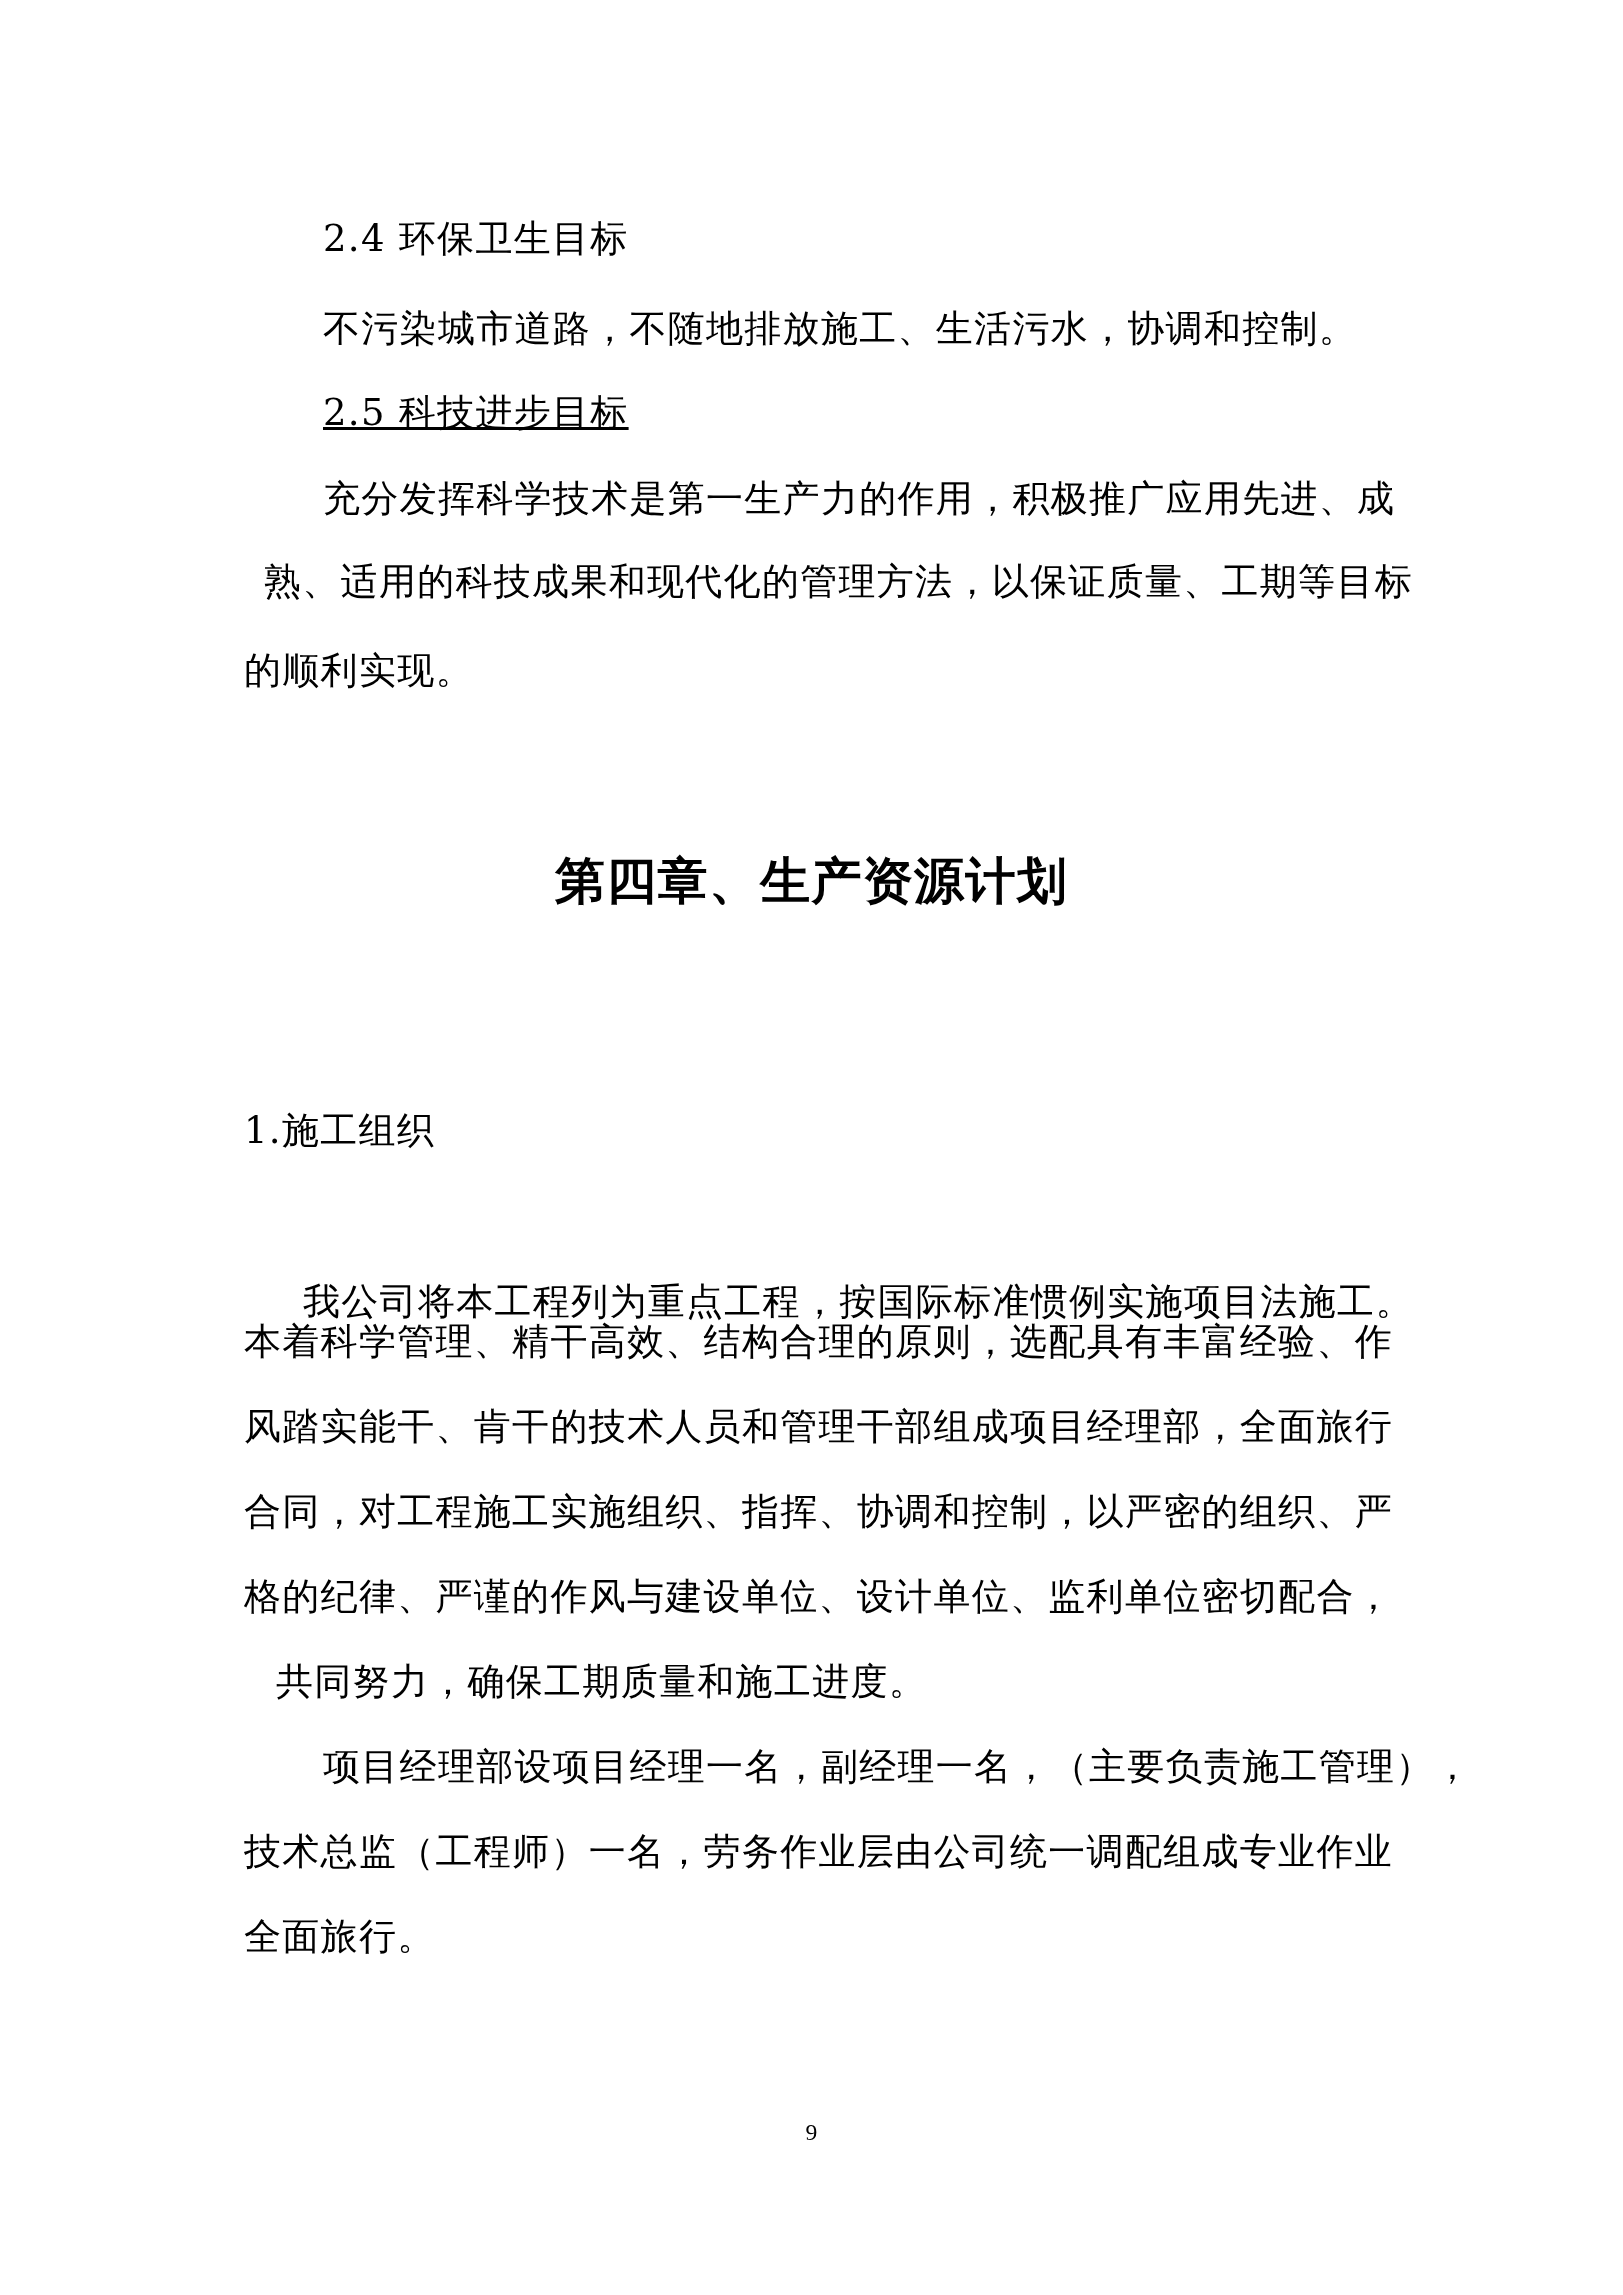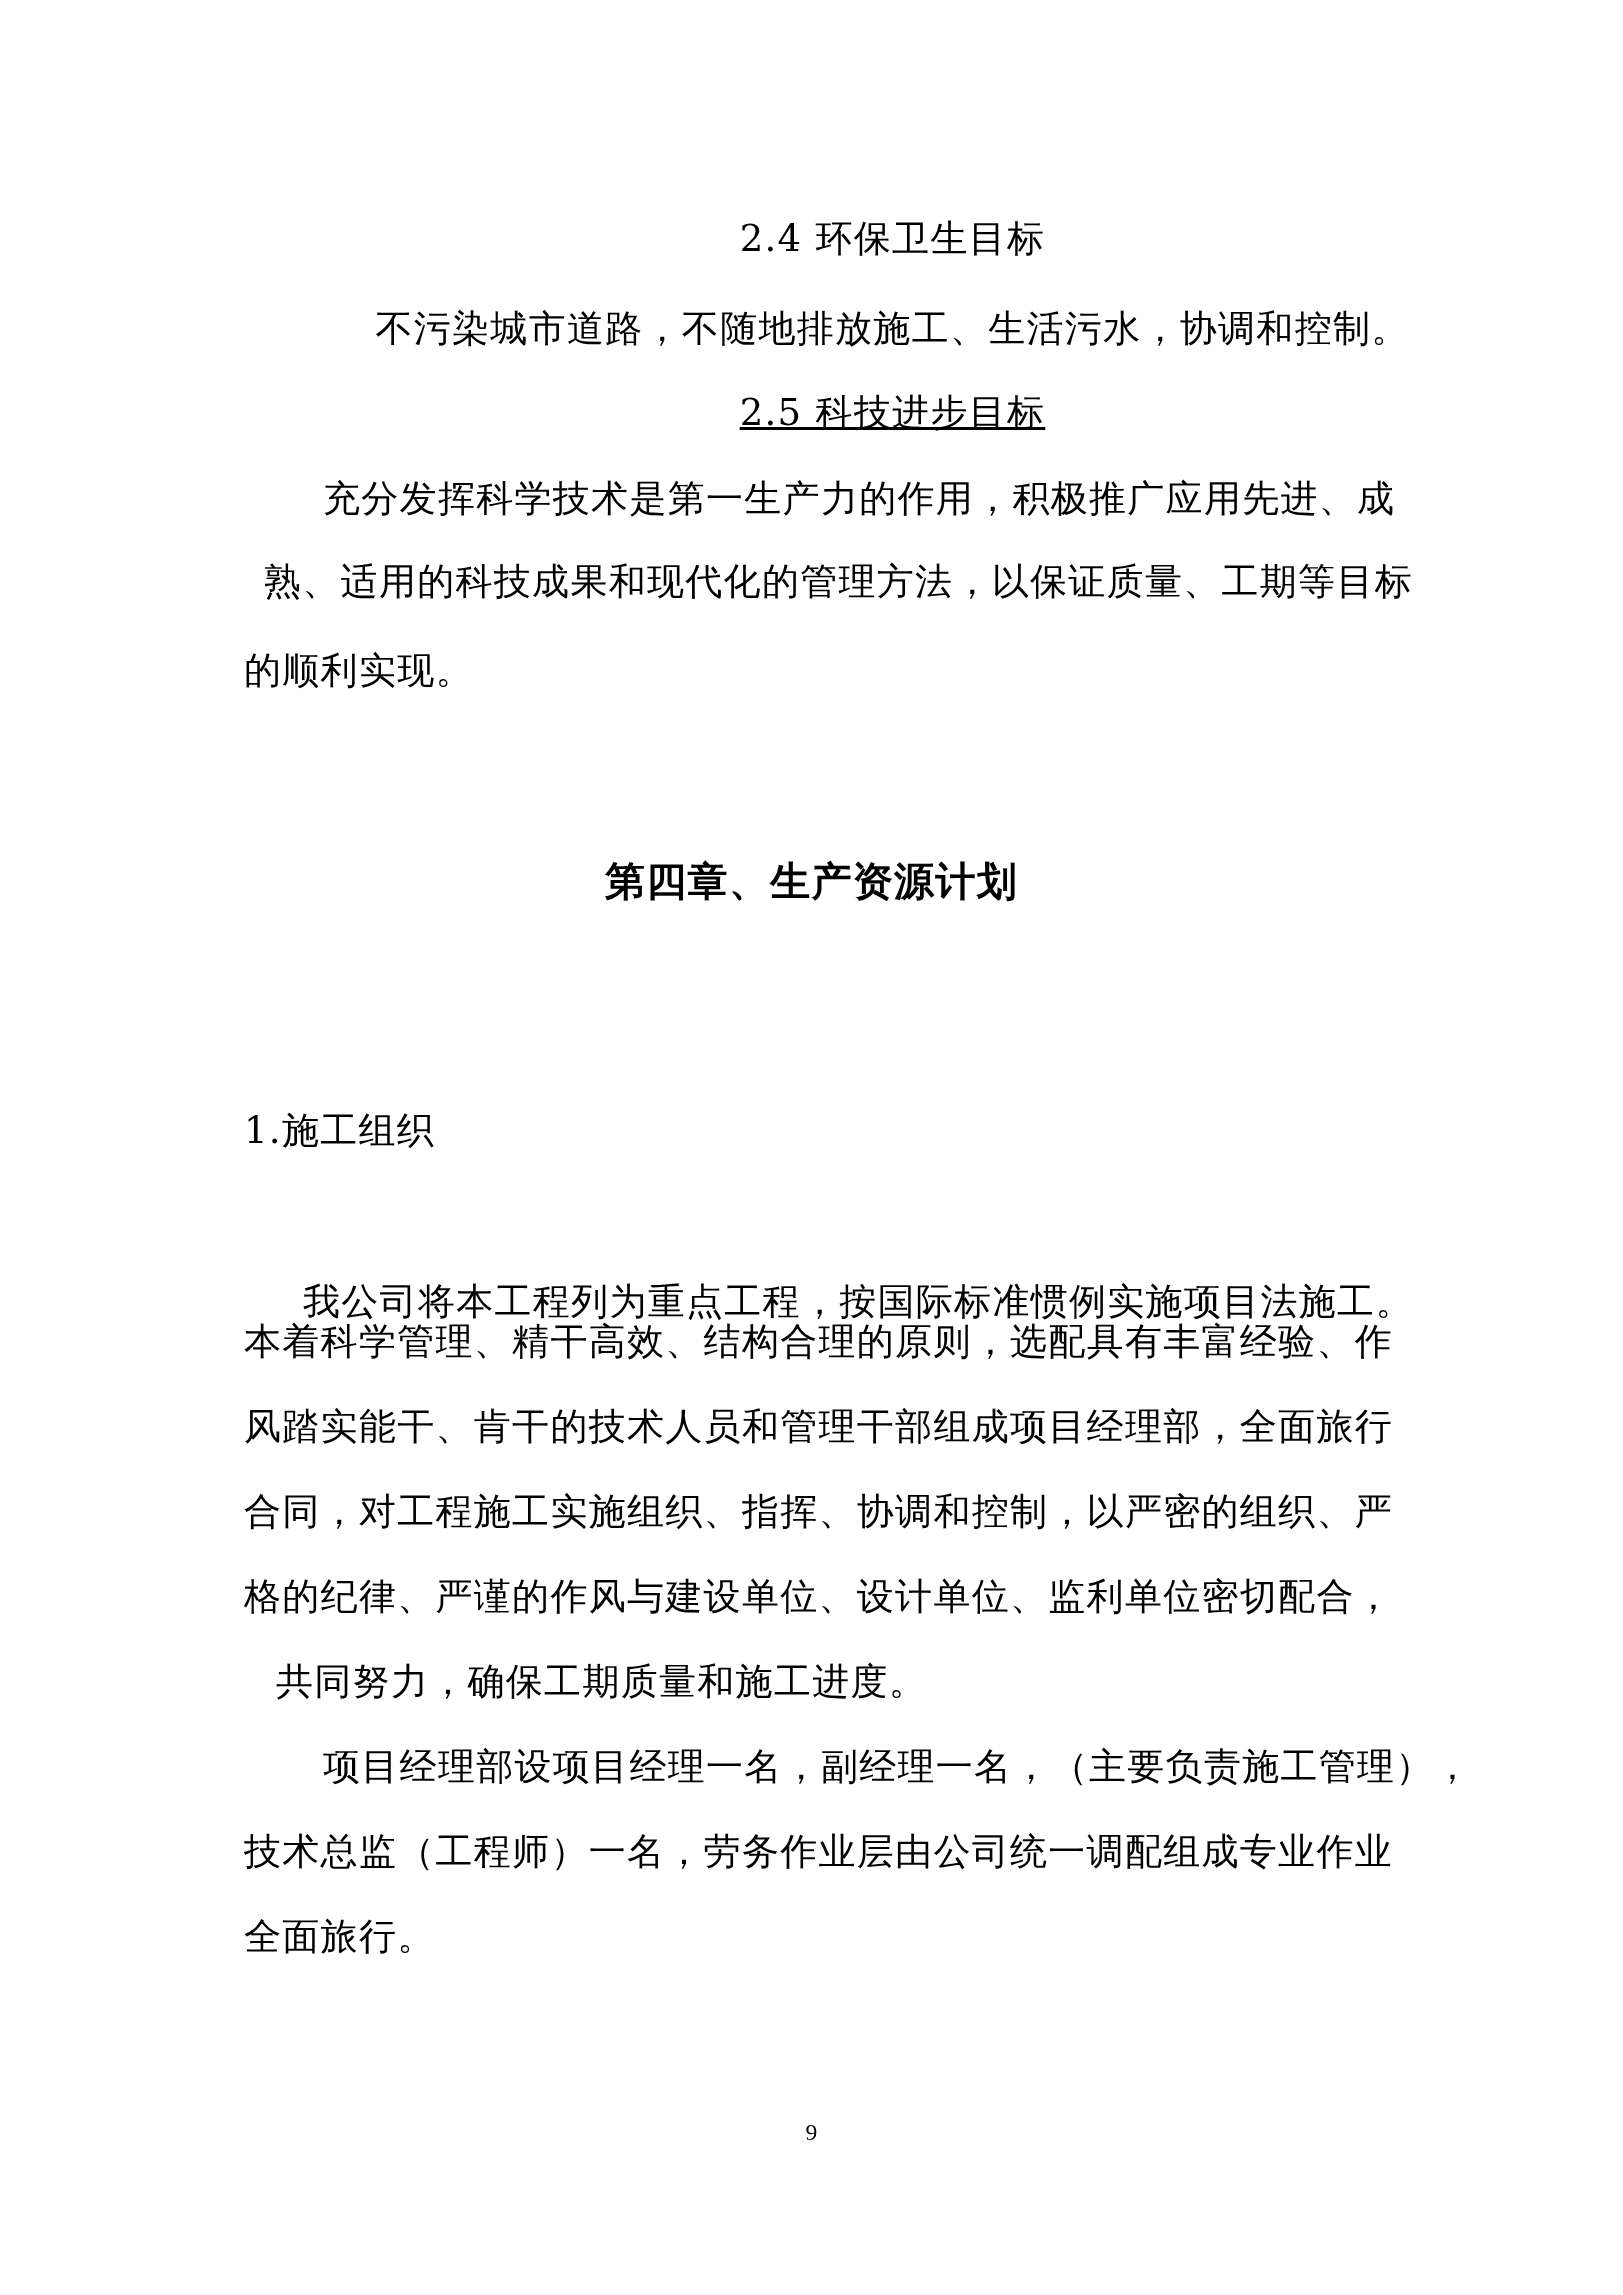--- a/index.html
+++ b/index.html
@@ -17,35 +17,35 @@
     }
     .line {
       position: absolute;
       left: 244px;
       width: 1139px;
       font-size: 37px;
       line-height: 46px;
       white-space: nowrap;
       letter-spacing: 1.3px;
     }
-    .indent { left: 323px; text-align: center; }
+    .indent { left: 323px; }
     .indent-sm { left: 303px; margin-top: 46px; }
     .justify {
       text-align-last: justify;
       text-align: justify;
       width: 1139px;
     }
     .justify.indent { width: 1060px; }
     .justify.indent-sm { width: 1080px; }
     .chapter-title {
       position: absolute;
       left: 0;
       width: 1623px;
       text-align: center;
-      font-size: 40px;
+      font-size: 50px;
       line-height: 48px;
       font-weight: bold;
       font-family: "DejaVu Sans", "Liberation Sans", sans-serif;
       letter-spacing: 1.3px;
     }
     .page-number {
       position: absolute;
       left: 0;
       width: 1623px;
       text-align: center;

